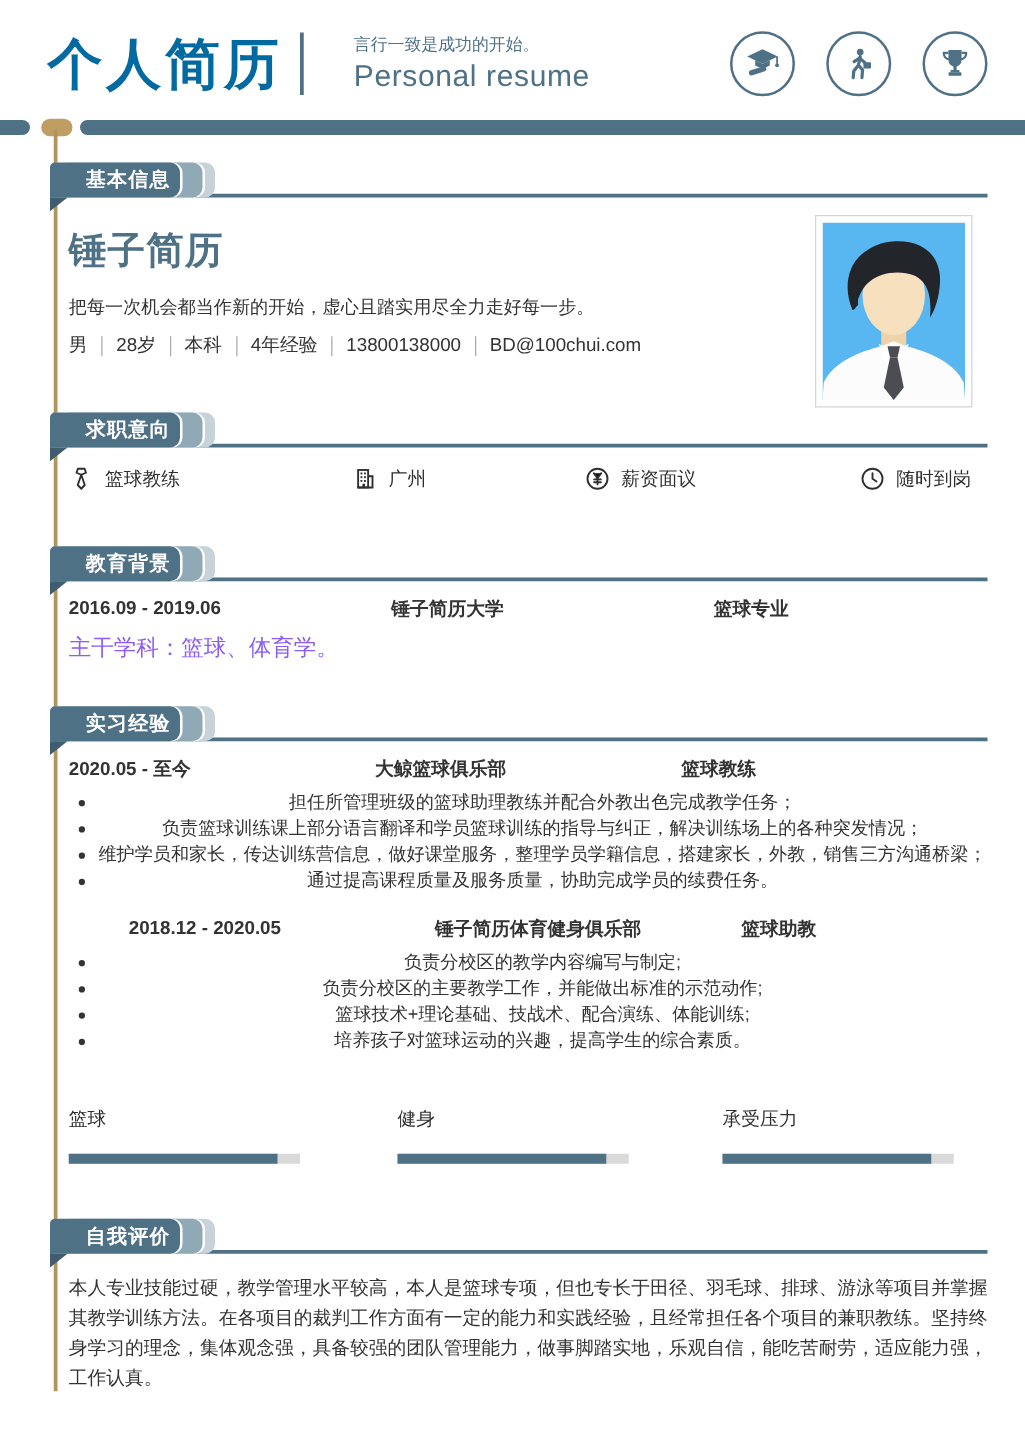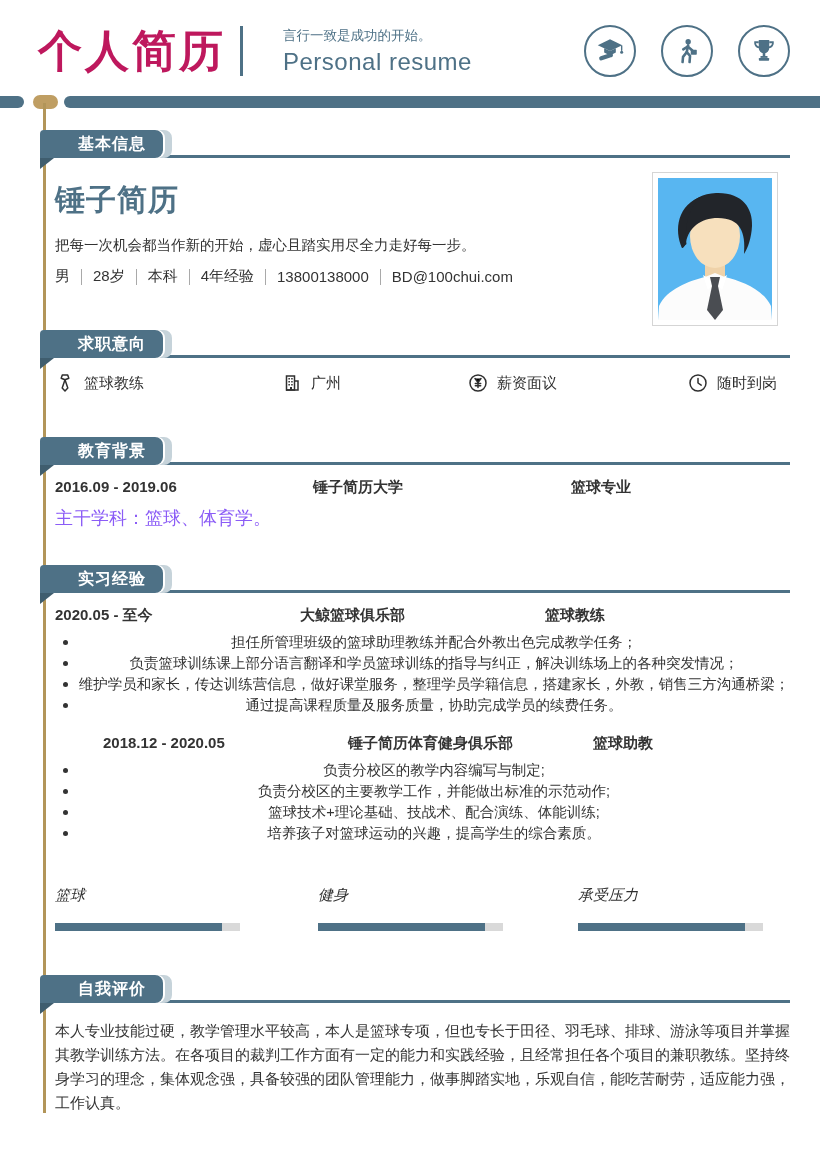--- a/index.html
+++ b/index.html
@@ -2,21 +2,21 @@
 <html><head>
 <meta charset="utf-8">
 <style>
   * { margin:0; padding:0; box-sizing:border-box; }
   html,body { background:#ffffff; }
   body { font-family:"Liberation Sans","DejaVu Sans",sans-serif; color:#333; }
   .page { position:relative; width:820px; height:1160px; background:#fff; overflow:hidden; margin:0 auto; }
 
   
   .header { position:absolute; top:20px; left:38px; right:30px; height:62px; display:flex; align-items:center; }
-  .main-title { font-size:44px; font-weight:600; color:#be185d; letter-spacing:3px; white-space:nowrap; }
+  .main-title { font-size:44px; font-weight:600; color:#0369a1; letter-spacing:3px; white-space:nowrap; }
   .header-divider { width:3px; height:50px; background:#4e7186; margin:0 16px 0 14px; }
   .header-sub { display:flex; flex-direction:column; justify-content:center;margin-left:24px; }
   .tagline { font-size:13.5px; color:#4e7186; margin-bottom:3px; }
   .subtitle { font-size:24px; color:#4e7186; letter-spacing:0.5px; }
   .header-icons { margin-left:auto; display:flex; gap:25px; }
   .circle-icon { width:52px; height:52px; border:2.5px solid #4e7186; border-radius:50%; display:flex; align-items:center; justify-content:center; background:#fff; }
   .circle-icon svg { width:28px; height:28px; }
 
   
   .topbar { position:absolute; top:95px; left:0; right:0; height:14px; }
@@ -27,21 +27,21 @@
 
   
   .content { position:absolute; top:130px; left:55px; width:735px; z-index:1; }
   .section { position:relative; }
 
   
   .ribbon { position:relative; height:28px; margin-left:-15px; }
   .ribbon .rule { position:absolute; left:0; right:0; bottom:0; height:3px; background:#4e7186; }
   .ribbon .echo-light { position:absolute; left:22px; top:0; width:110px; height:28px; background:#c6d3da; border-radius:4px 8px 8px 0; z-index:1; }
   .ribbon .echo-mid { position:absolute; left:12px; top:0; width:110px; height:28px; background:#90a9b7; border-radius:4px 8px 8px 0; z-index:2; box-shadow:2px 0 0 #fff; }
-  .ribbon .tab { position:absolute; left:0; top:0; width:123px; height:28px; background:#4e7186; border-radius:4px 8px 8px 0; z-index:3; box-shadow:2px 0 0 #fff; color:#fff; font-size:16px; font-weight:700; letter-spacing:1px; display:flex; align-items:center; justify-content:center;padding-left:21px; }
+  .ribbon .tab { position:absolute; left:0; top:0; width:104px; height:28px; background:#4e7186; border-radius:4px 8px 8px 0; z-index:3; box-shadow:2px 0 0 #fff; color:#fff; font-size:16px; font-weight:700; letter-spacing:1px; display:flex; align-items:center; justify-content:center;padding-left:21px; }
   .ribbon .fold { position:absolute; left:0; top:28px; width:0; height:0; border-top:11px solid #3f5d6e; border-right:14px solid transparent; z-index:3; }
 
   
   .name { margin-top:22px; font-size:30px; color:#4e7186; font-weight:600; letter-spacing:1px; }
   .summary { margin-top:15px; font-size:14.5px; color:#333; max-width:580px; }
   .meta-line { margin-top:12px; display:flex; align-items:center; font-size:15px; color:#333; }
   .meta-sep { width:1px; height:16px; background:#a9a9a9; margin:0 11px; }
   .photo-frame { position:absolute; top:42px; right:12px; width:126px; height:154px; background:#fff; border:1px solid #d5d5d5; padding:5px; }
   .photo-frame svg { display:block; width:114px; height:142px; }
 
@@ -54,21 +54,21 @@
   .row3 { display:grid; grid-template-columns:245px 245px 1fr; font-size:15px; font-weight:700; color:#333; }
   .edu-header { margin-top:13px;gap:13px; }
   .edu-detail { margin-top:9px; font-size:18px; color:#8b5cf6; }
   .job-header1 { margin-top:13px; }
   .job-header2 { margin-top:18px;margin-left:48px; }
   .bullets { margin-top:7px; list-style:none; }
   .bullets li { position:relative; padding-left:23px; font-size:14.5px; line-height:21px; color:#333;text-align:center; }
   .bullets li::before { content:""; position:absolute; left:8px; top:8px; width:5px; height:5px; border-radius:50%; background:#333; }
 
   
-  .skills-row { margin-top:32px; display:grid; grid-template-columns:263px 260px 1fr;font-style:italic; }
+  .skills-row { margin-top:32px; display:grid; grid-template-columns:263px 260px 1fr; }
   .skill-name { font-size:15px; color:#2f2f2f; }
   .skill-bar { margin-top:18px; width:185px; height:8px; background:#d9d9d9; }
   .skill-fill { height:100%; background:#4e7186; }
 
   
   .eval-text { margin-top:16px; font-size:15px; line-height:24px; color:#333; text-align:justify; }
 
   
   .mt-intent { margin-top:44px; }
   .mt-edu { margin-top:44px; }

